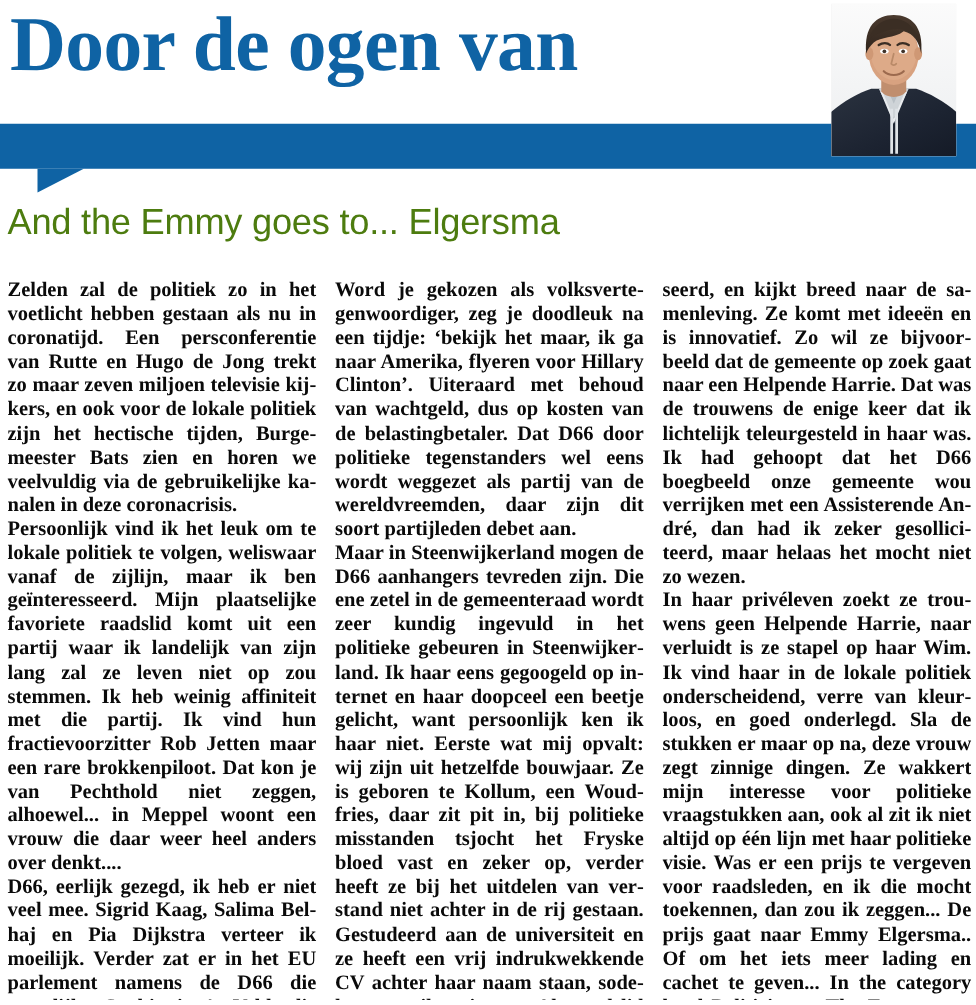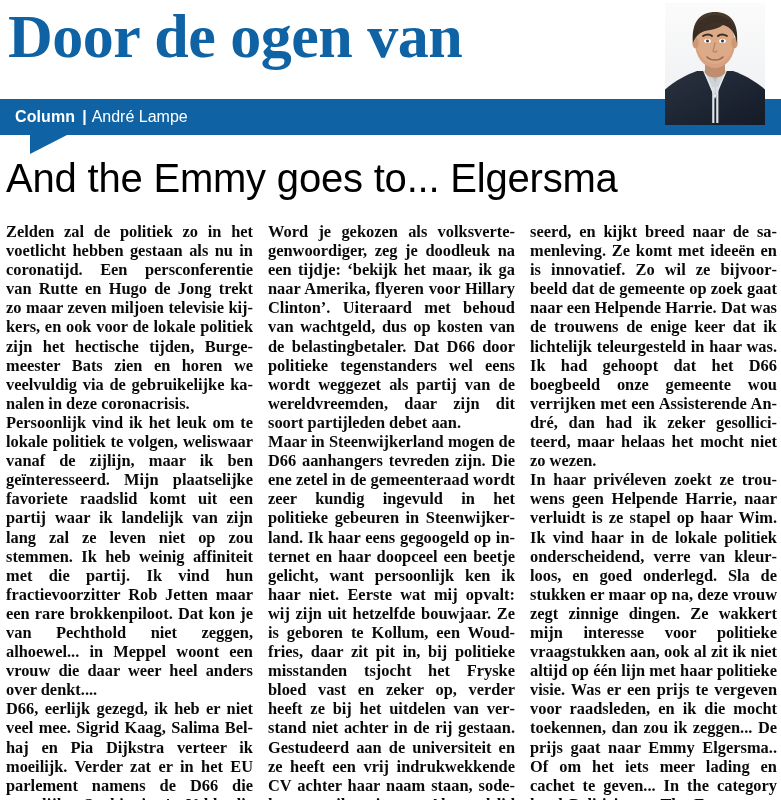--- a/index.html
+++ b/index.html
@@ -97,24 +97,24 @@
   }
   .photo-svg { display: block; width: 100px; height: 122px; }
 
   
   .headline {
     position: absolute;
     left: 6px;
     top: 155px;
     font-family: "Liberation Sans", sans-serif;
     font-weight: 400;
-    font-size: 40px;
+    font-size: 29px;
     line-height: 46px;
     letter-spacing: -0.2px;
-    color: #000000;
+    color: #4d7c0f;
     white-space: nowrap;
   }
 
   
   .body-columns {
     position: absolute;
     left: 6px;
     top: 222px;
     width: 772px;
     height: 578px;
@@ -154,25 +154,20 @@
 
 <div class="page">
 
   <div class="masthead">
 
     <div class="masthead-title">Door de ogen van</div>
 
     <div class="byline-bar"></div>
     <div class="byline-tail"></div>
 
-    <div class="byline-text">
-      <span class="byline-label">Column</span>
-      <span class="byline-sep">|</span>
-      <span class="byline-author">André Lampe</span>
-    </div>
 
     <div class="author-photo">
       <svg class="photo-svg" viewBox="0 0 100 122">
         <defs>
           <clipPath id="pclip">
               <rect x="0" y="0" width="100" height="122"></rect>
             </clipPath>
           <linearGradient id="bgg" x1="0" y1="0" x2="0" y2="1">
             <stop offset="0%" stop-color="#fbfbfb"></stop>
             <stop offset="100%" stop-color="#eceef0"></stop>

